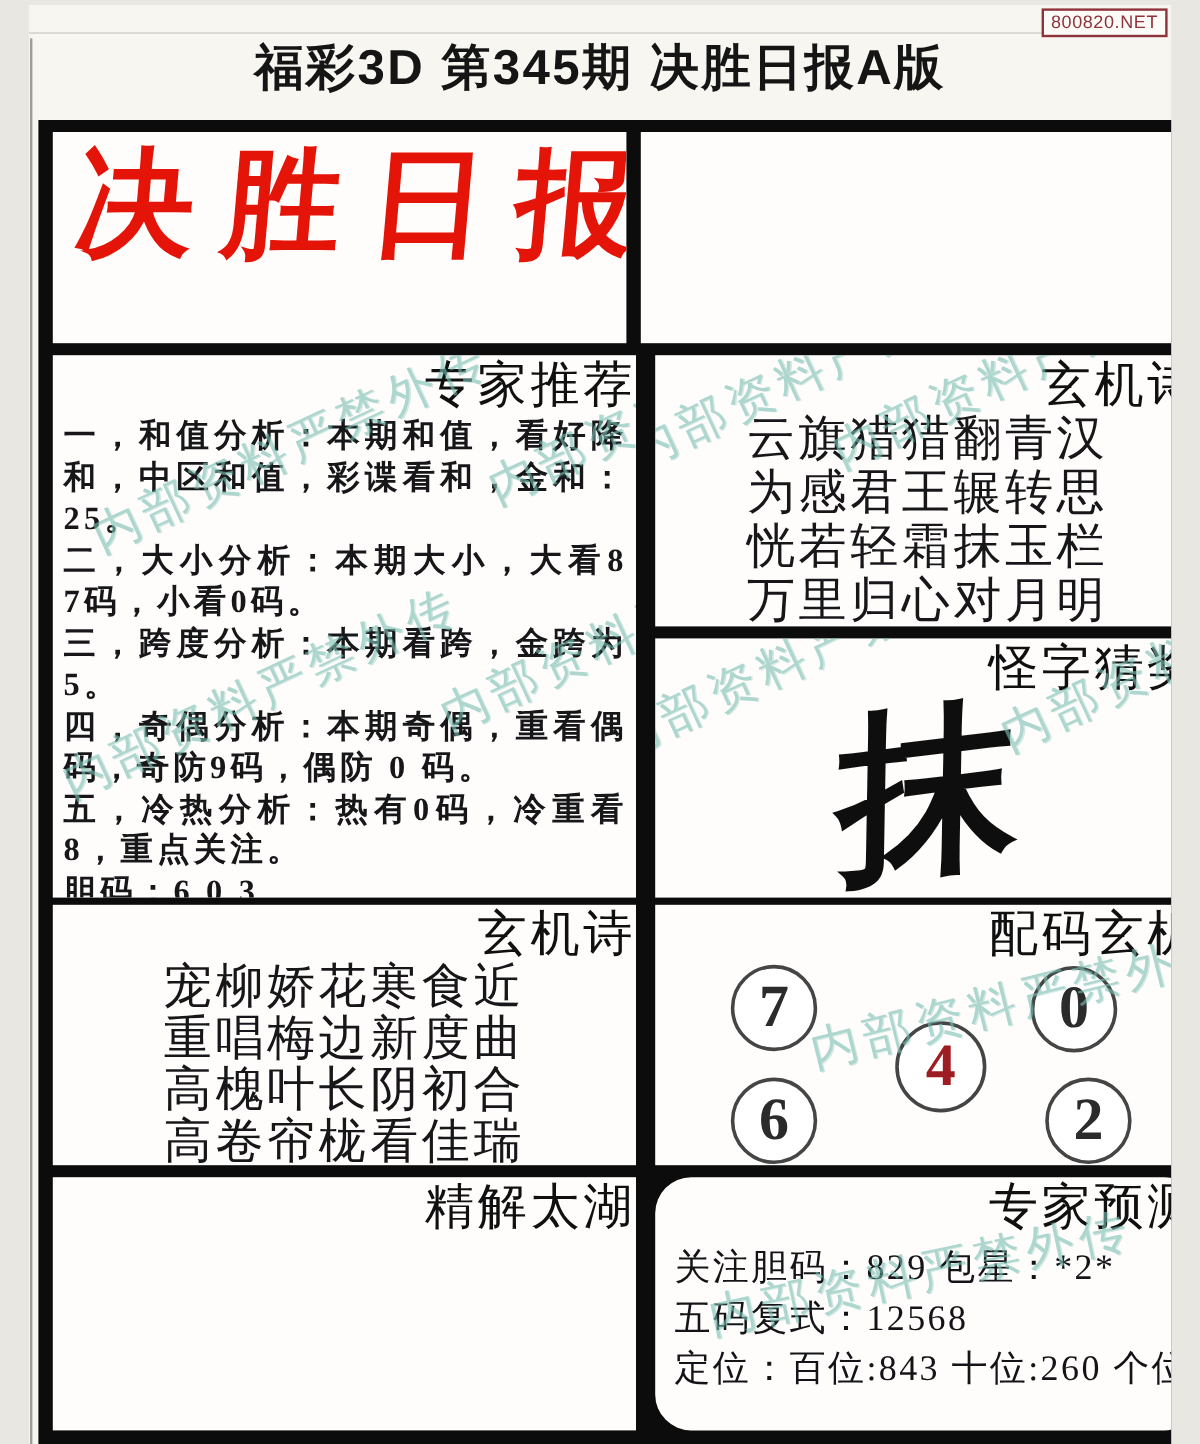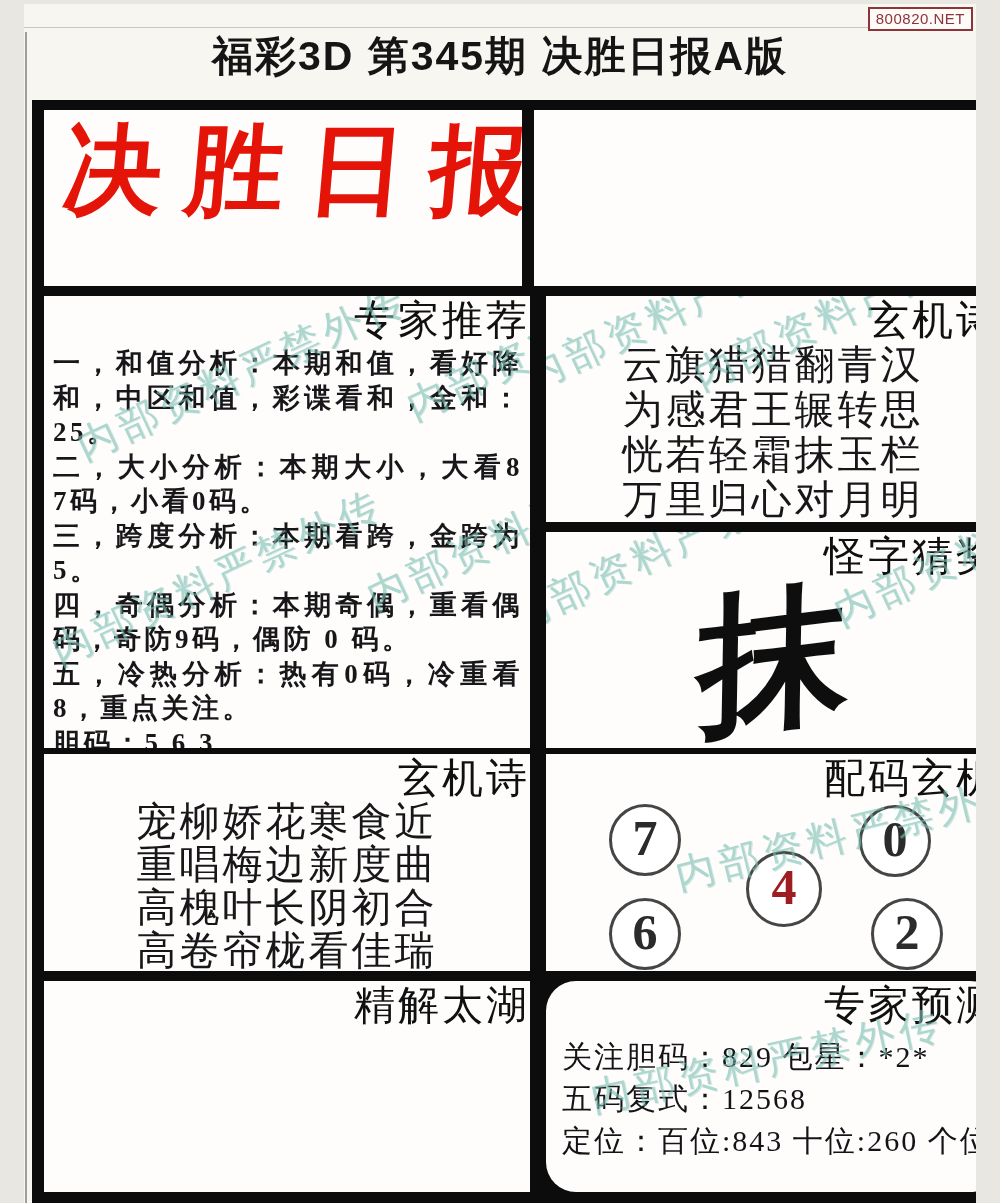--- a/index.html
+++ b/index.html
@@ -70,21 +70,21 @@
     <div class="cell cell-blank"></div>
 
     <div class="cell cell-expert">
       <div class="section-title">专家推荐</div>
       <div class="expert-body">
         <div>一，和值分析：本期和值，看好降和，中区和值，彩谍看和，金和：25。</div>
         <div>二，大小分析：本期大小，大看8 7码，小看0码。</div>
         <div>三，跨度分析：本期看跨，金跨为5。</div>
         <div>四，奇偶分析：本期奇偶，重看偶码，奇防9码，偶防 0 码。</div>
         <div>五，冷热分析：热有0码，冷重看8，重点关注。</div>
-        <div>胆码：5 6 3</div>
+        <div>胆码：6 0 3</div>
 
       </div>
       <span class="wm rot25" style="left: 35px; top: 125px; color: rgb(123, 191, 179);">内部资料严禁外传</span>
       <span class="wm rot25" style="left: 365px; top: 85px; color: rgb(123, 191, 179);">内部资料严禁外传</span>
       <span class="wm rot25" style="left: 10px; top: 330px; color: rgb(123, 191, 179);">内部资料严禁外传</span>
       <span class="wm rot25" style="left: 325px; top: 275px; color: rgb(123, 191, 179);">内部资料严禁外传</span>
     </div>
 
     <div class="cell cell-poem-right poem">
       <div class="section-title">玄机诗</div>

